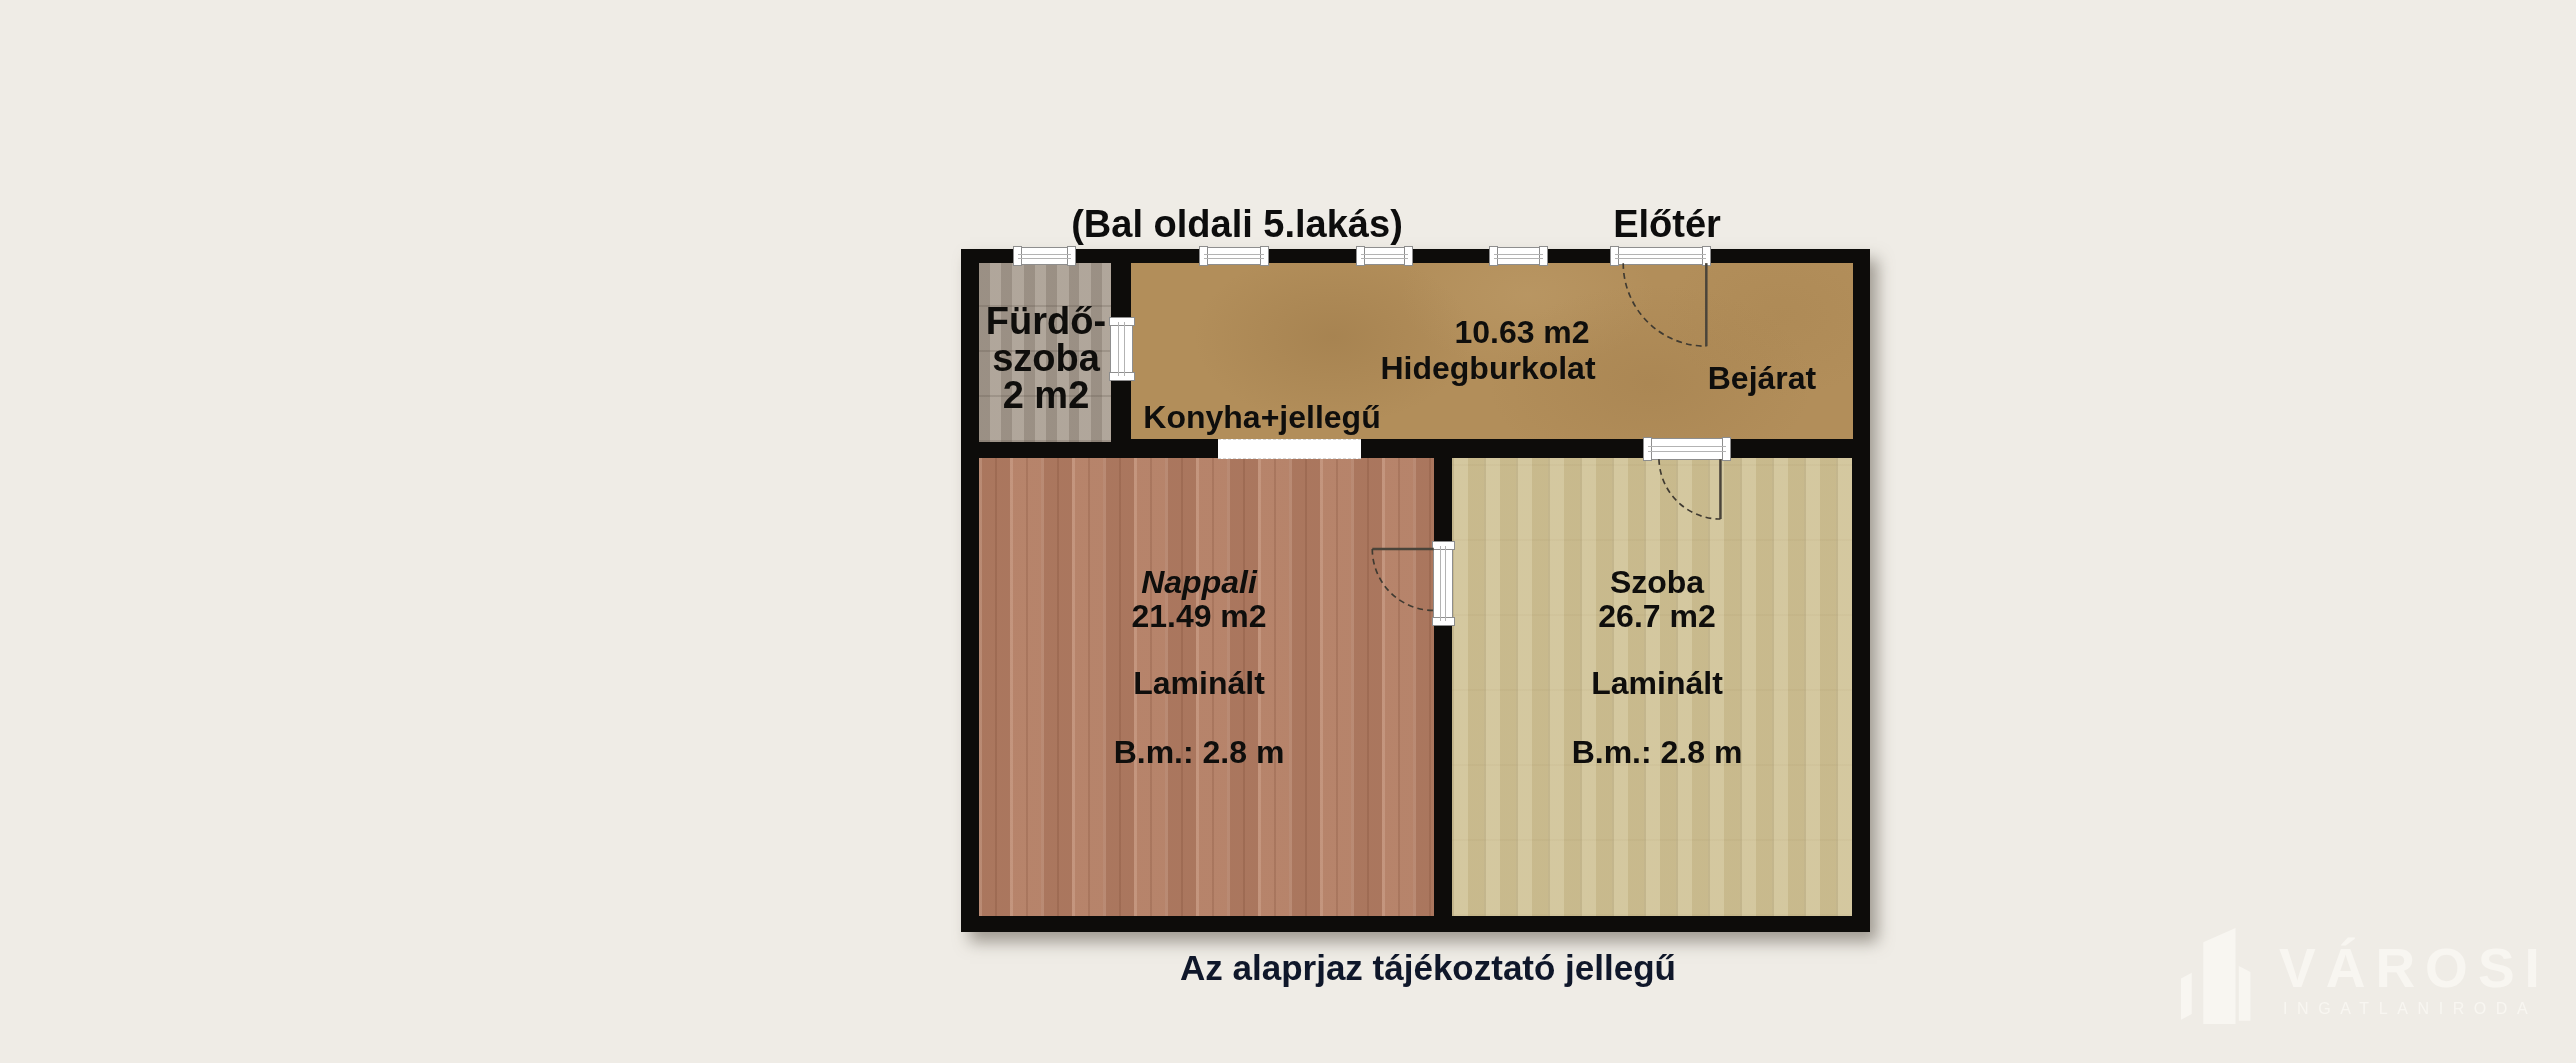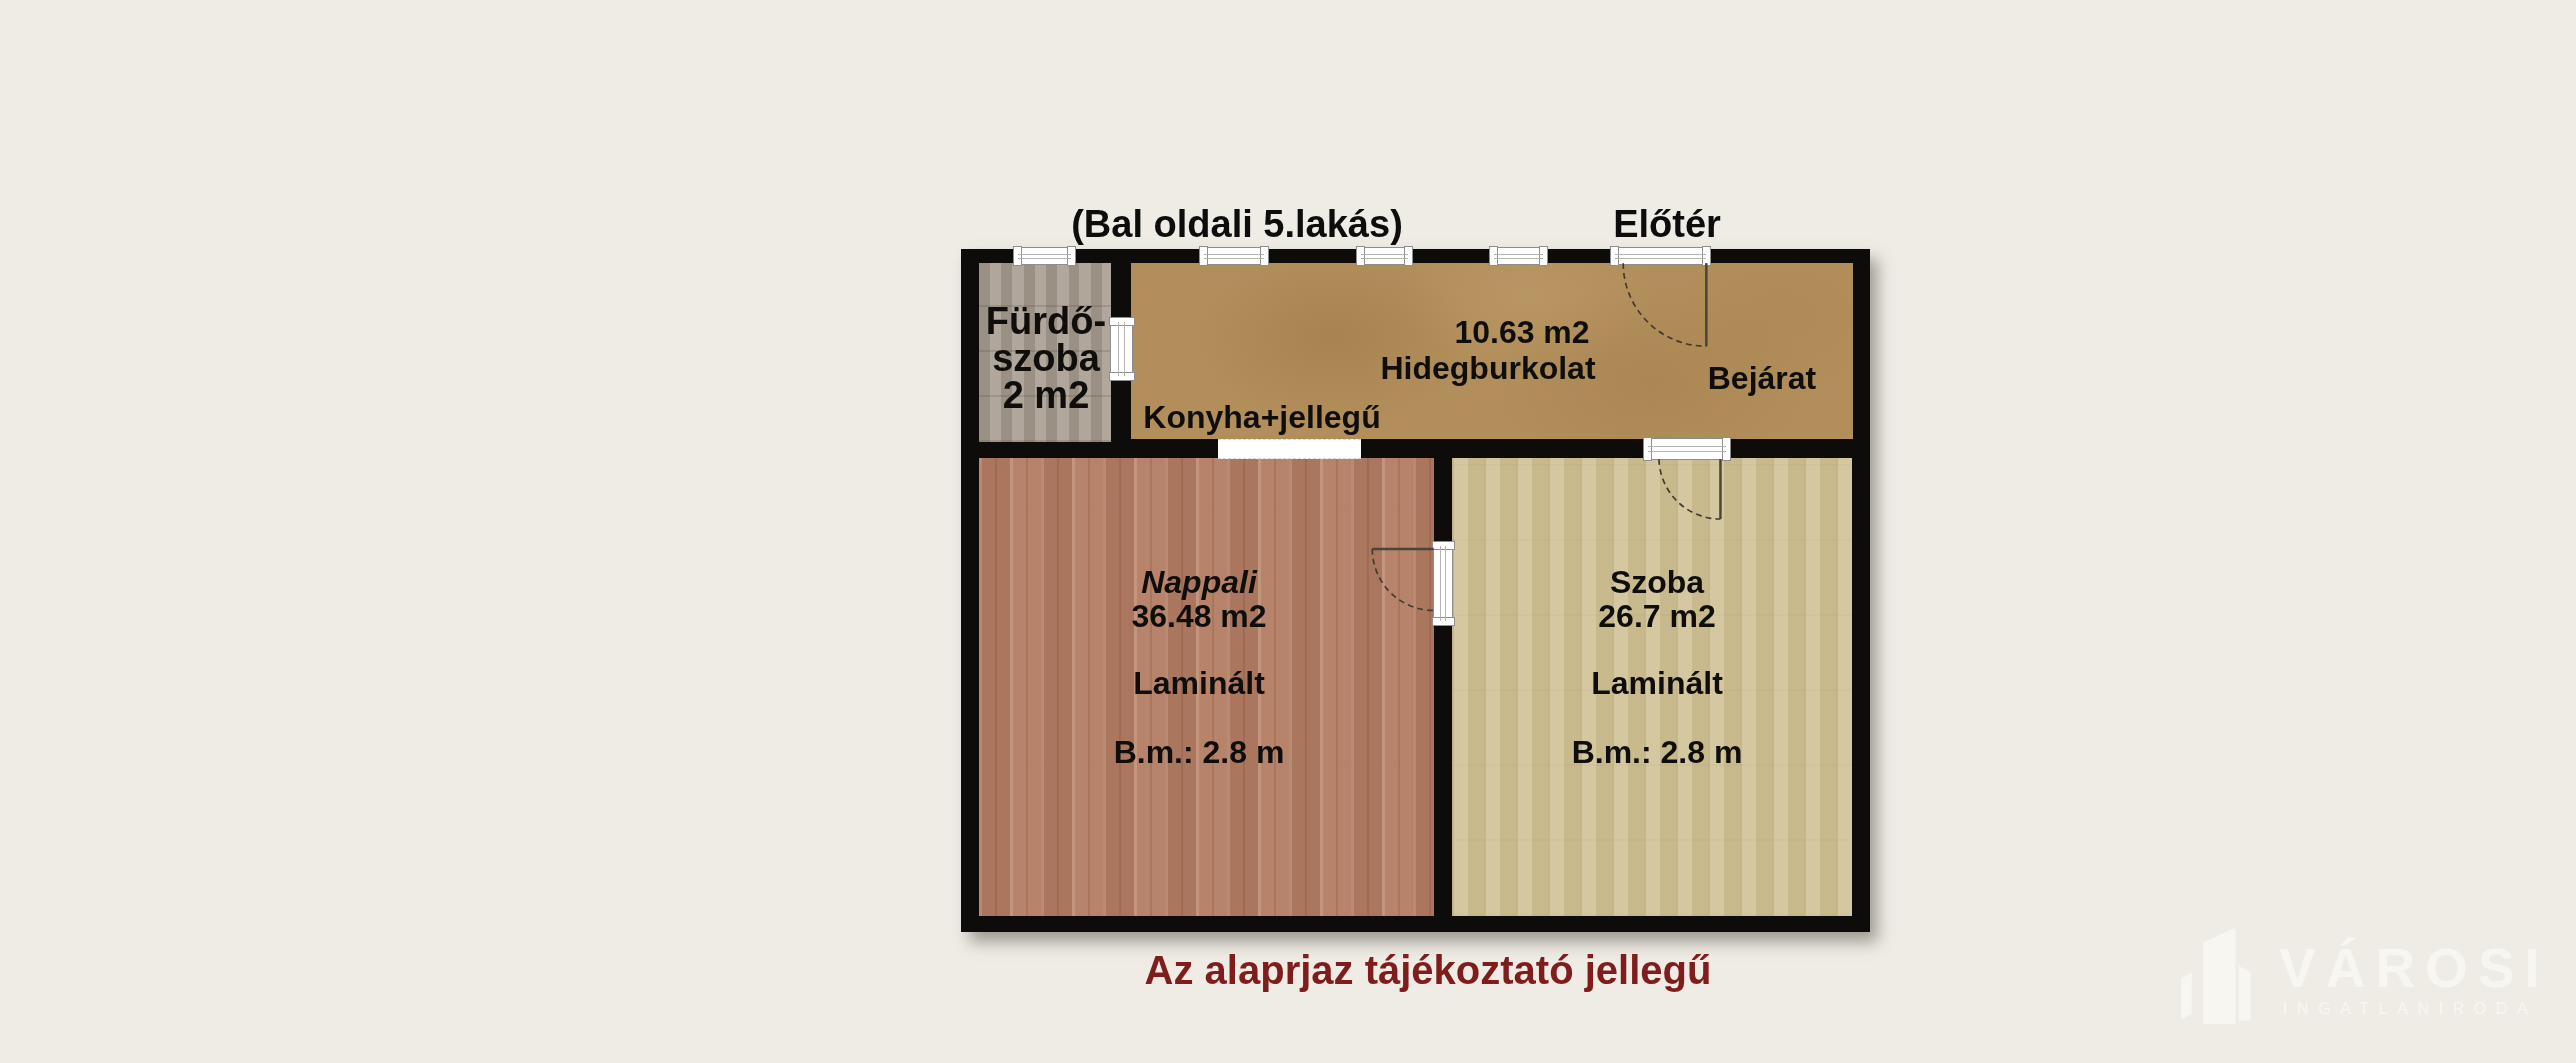--- a/index.html
+++ b/index.html
@@ -10,21 +10,21 @@
     color:#111;
   }
   .abs{position:absolute;}
 
   
   .big-label{
     position:absolute;font-size:38px;font-weight:700;color:#0d0d0d;
     transform:translateX(-50%);white-space:nowrap;letter-spacing:0;
   }
   .caption{
-    position:absolute;font-size:40px;font-weight:700;color:#7f1d1d;
+    position:absolute;font-size:35px;font-weight:700;color:#0f172a;
     transform:translateX(-50%);white-space:nowrap;
   }
 
   
   .plan{
     position:absolute;left:961px;top:249px;width:909px;height:683px;
     background:#0d0c0a;
     box-shadow:8.3px 10px 15px rgba(95,88,76,.55);
   }
   .floor{position:absolute;}
@@ -170,21 +170,21 @@
     <span>szoba</span><br>
     <span>2 m2</span>
   </div>
 
   <div class="room-label" style="left:533px;top:83px;margin-left:28px;">10.63 m2</div>
   <div class="room-label" style="left:527px;top:119px;">Hidegburkolat</div>
   <div class="room-label" style="left:301px;top:168px;">Konyha+jellegű</div>
   <div class="room-label" style="left:801px;top:129px;">Bejárat</div>
 
   <div class="room-label" style="left:238px;top:333px;font-style:italic;">Nappali</div>
-  <div class="room-label" style="left:238px;top:367px;">36.48 m2</div>
+  <div class="room-label" style="left:238px;top:367px;">21.49 m2</div>
   <div class="room-label" style="left:238px;top:434px;">Laminált</div>
   <div class="room-label" style="left:238px;top:503px;">B.m.: 2.8 m</div>
 
   <div class="room-label" style="left:696px;top:333px;">Szoba</div>
   <div class="room-label" style="left:696px;top:367px;">26.7 m2</div>
   <div class="room-label" style="left:696px;top:434px;">Laminált</div>
   <div class="room-label" style="left:696px;top:503px;">B.m.: 2.8 m</div>
 </div>
 
 <div class="caption" style="left:1428px;top:948px;">Az alaprjaz tájékoztató jellegű</div>

